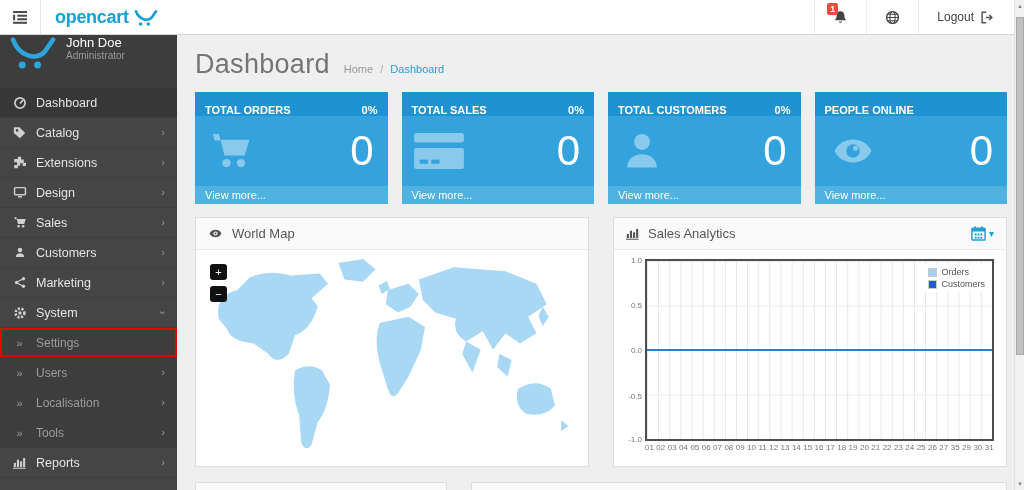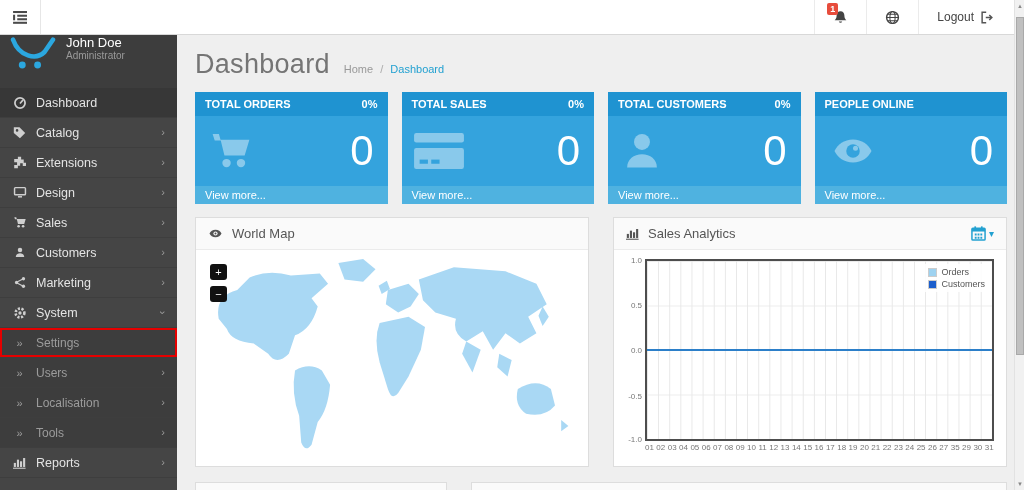--- a/index.html
+++ b/index.html
@@ -33,21 +33,21 @@
   
   .main { flex:1; padding:0 17px 0 18px; overflow:hidden; }
   .page-header { display:flex; align-items:baseline; gap:14px; margin:14px 0 12px; }
   .page-title { font-size:27px; font-weight:400; color:#757575; letter-spacing:0.3px; }
   .breadcrumb { font-size:11px; color:#999; }
   .breadcrumb .bc-current { color:#23a1d1; }
   .breadcrumb .bc-sep { margin:0 4px; color:#aaa; }
   
   .tiles { display:flex; gap:14px; }
   .tile { flex:1; color:#fff; }
-  .tile-header { background:#1f93d1; display:flex; justify-content:space-between; align-items:center; font-size:11px; font-weight:bold; padding:12px 10px; height:21px; }
+  .tile-header { background:#1f93d1; display:flex; justify-content:space-between; font-size:11px; font-weight:bold; padding:12px 10px; height:21px; }
   .tile-body { background:#34a3dd; height:70px; display:flex; align-items:center; justify-content:space-between; padding:0 14px 0 12px; }
   .tile-icon svg { fill:rgba(255,255,255,0.42); }
   .tile-cut { fill:#34a3dd; }
   .tile-value { font-size:42px; font-weight:200; line-height:1; }
   .tile-footer { background:#4fb2e0; font-size:11px; padding:3px 10px; height:18px; cursor:pointer; }
   
   .panel-row { display:flex; gap:24px; margin-top:13px; align-items:flex-start; }
   .panel { background:#fff; border:1px solid #ddd; flex:1; }
   .panel-heading { background:#fafafa; border-bottom:1px solid #ebebeb; padding:0 12px; font-size:13px; color:#555; display:flex; align-items:center; gap:9px; height:32px; }
   .ph-icon { color:#555; display:flex; align-items:center; }
@@ -93,20 +93,30 @@
 
 <div class="topbar">
   <div class="hamburger">
     <span>
       <svg width="15" height="13" viewBox="0 0 16 14" fill="currentColor">
           <rect x="0" y="0" width="15" height="2.2"></rect>
           <rect x="0" y="4" width="2.2" height="6"></rect>
           <rect x="4.5" y="4" width="10.5" height="2.2"></rect>
           <rect x="4.5" y="7.8" width="10.5" height="2.2"></rect>
           <rect x="0" y="11.6" width="15" height="2.2"></rect>
+        </svg>
+    </span>
+  </div>
+  <div class="logo">
+    <span class="logo-text">opencart</span>
+    <span>
+      <svg width="24" height="17" viewBox="0 0 60 44">
+          <path d="M4 6 C12 28 34 33 45 22 L56 6" fill="none" stroke="#17a0d5" stroke-width="7" stroke-linecap="round"></path>
+          <circle cx="16" cy="39" r="4.5" fill="#17a0d5"></circle>
+          <circle cx="36" cy="39" r="4.5" fill="#17a0d5"></circle>
         </svg>
     </span>
   </div>
   <div class="tb-spacer"></div>
   <div class="top-item">
     <span>
       <svg width="15" height="15" viewBox="0 0 16 16" fill="#444">
           <path d="M8 1.2c-2.7 0-4.1 2-4.1 4.4 0 3.1-1.2 4.4-2.1 5.2h12.4c-.9-.8-2.1-2.1-2.1-5.2 0-2.4-1.4-4.4-4.1-4.4z"></path>
           <path d="M6.2 12.2a1.9 1.9 0 0 0 3.6 0z"></path>
         </svg>

